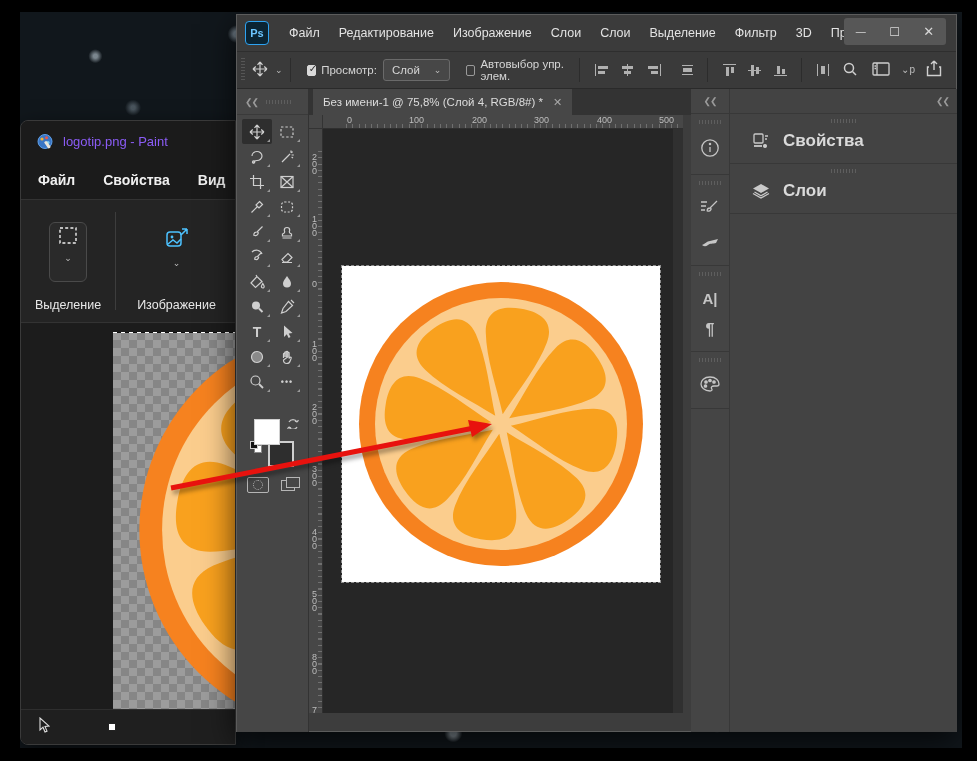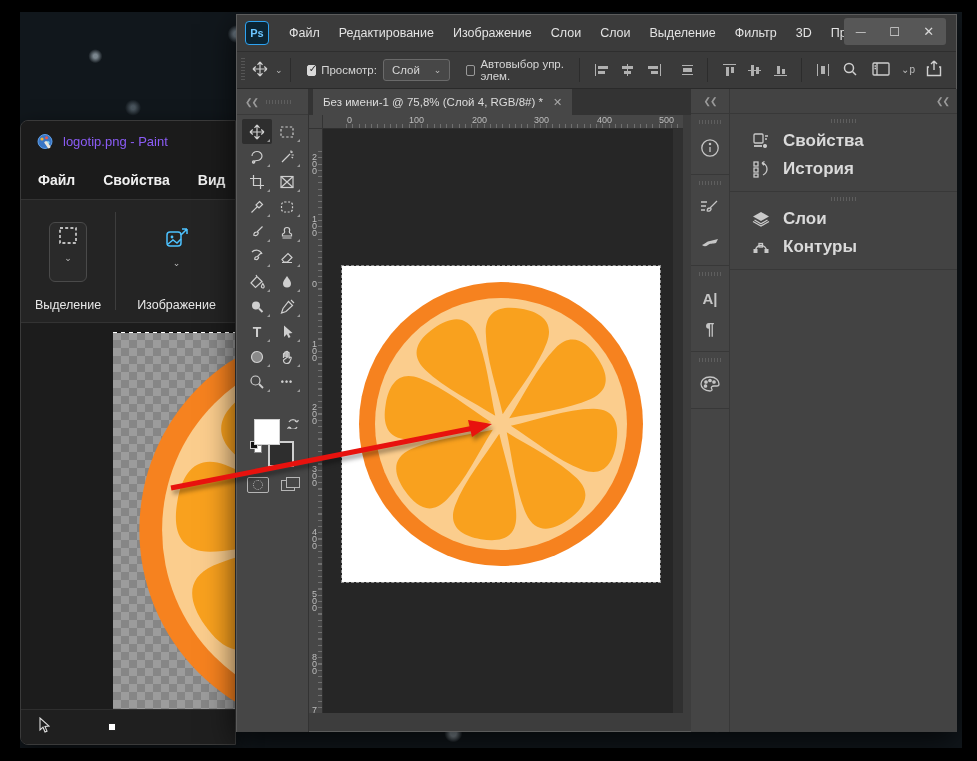--- a/index.html
+++ b/index.html
@@ -619,49 +619,31 @@
           </div>
         <div class="prow">
           <svg width="18" height="18" viewBox="0 0 18 18">
             <rect x="2" y="2" width="9" height="9" rx="1"></rect>
               <path d="M13 4 h3 M13 7 h2" stroke-width="1.6"></path>
               <path d="M2 14 h8" stroke-width="1.8"></path>
               <circle cx="13" cy="14" r="1.4" fill="#c9c9c9"></circle>
           </svg>
           <span class="plabel">Свойства</span>
         </div>
-        <div class="prow">
-          <svg width="18" height="18" viewBox="0 0 18 18">
-            <rect x="2" y="2" width="4" height="4"></rect>
-              <rect x="2" y="8" width="4" height="4"></rect>
-              <rect x="2" y="14" width="4" height="3"></rect>
-            <path d="M10 3 a6 6 0 0 1 5 6 c0 3-2 5-4 6 M10 3 l2.5-1.5 M10 3 l2 2.3"></path>
-          </svg>
-          <span class="plabel">История</span>
-        </div>
       </div>
       <div class="pgroup">
         <div class="grip-wrap">
             <span class="grip-h"></span>
           </div>
         <div class="prow">
           <svg width="18" height="18" viewBox="0 0 18 18">
             <path d="M9 2 L17 6.5 9 11 1 6.5 Z" fill="#c9c9c9" stroke="none"></path>
             <path d="M2.5 10 L9 13.8 15.5 10 M17 11.5 9 16 1 11.5" fill="none"></path>
           </svg>
           <span class="plabel">Слои</span>
-        </div>
-        <div class="prow">
-          <svg width="18" height="18" viewBox="0 0 18 18">
-            <path d="M3.5 12 C5 6 13 6 14.5 12" fill="none"></path>
-            <rect x="1.5" y="11" width="4" height="4" fill="#c9c9c9" stroke="none"></rect>
-            <rect x="12.5" y="11" width="4" height="4" fill="#c9c9c9" stroke="none"></rect>
-            <rect x="7" y="5.5" width="3.5" height="3.5" fill="none"></rect>
-          </svg>
-          <span class="plabel">Контуры</span>
         </div>
       </div>
       <div class="panel-empty"></div>
     </div>
   </div>
 
   <svg class="arrow-overlay">
     <g style="filter:drop-shadow(2px 4px 2px rgba(0,0,0,.35));">
       <line x1="171" y1="488" x2="474" y2="428" stroke="#E8120E" stroke-width="5"></line>
       <polygon points="492,424 468,420 472,437" fill="#E8120E"></polygon>

